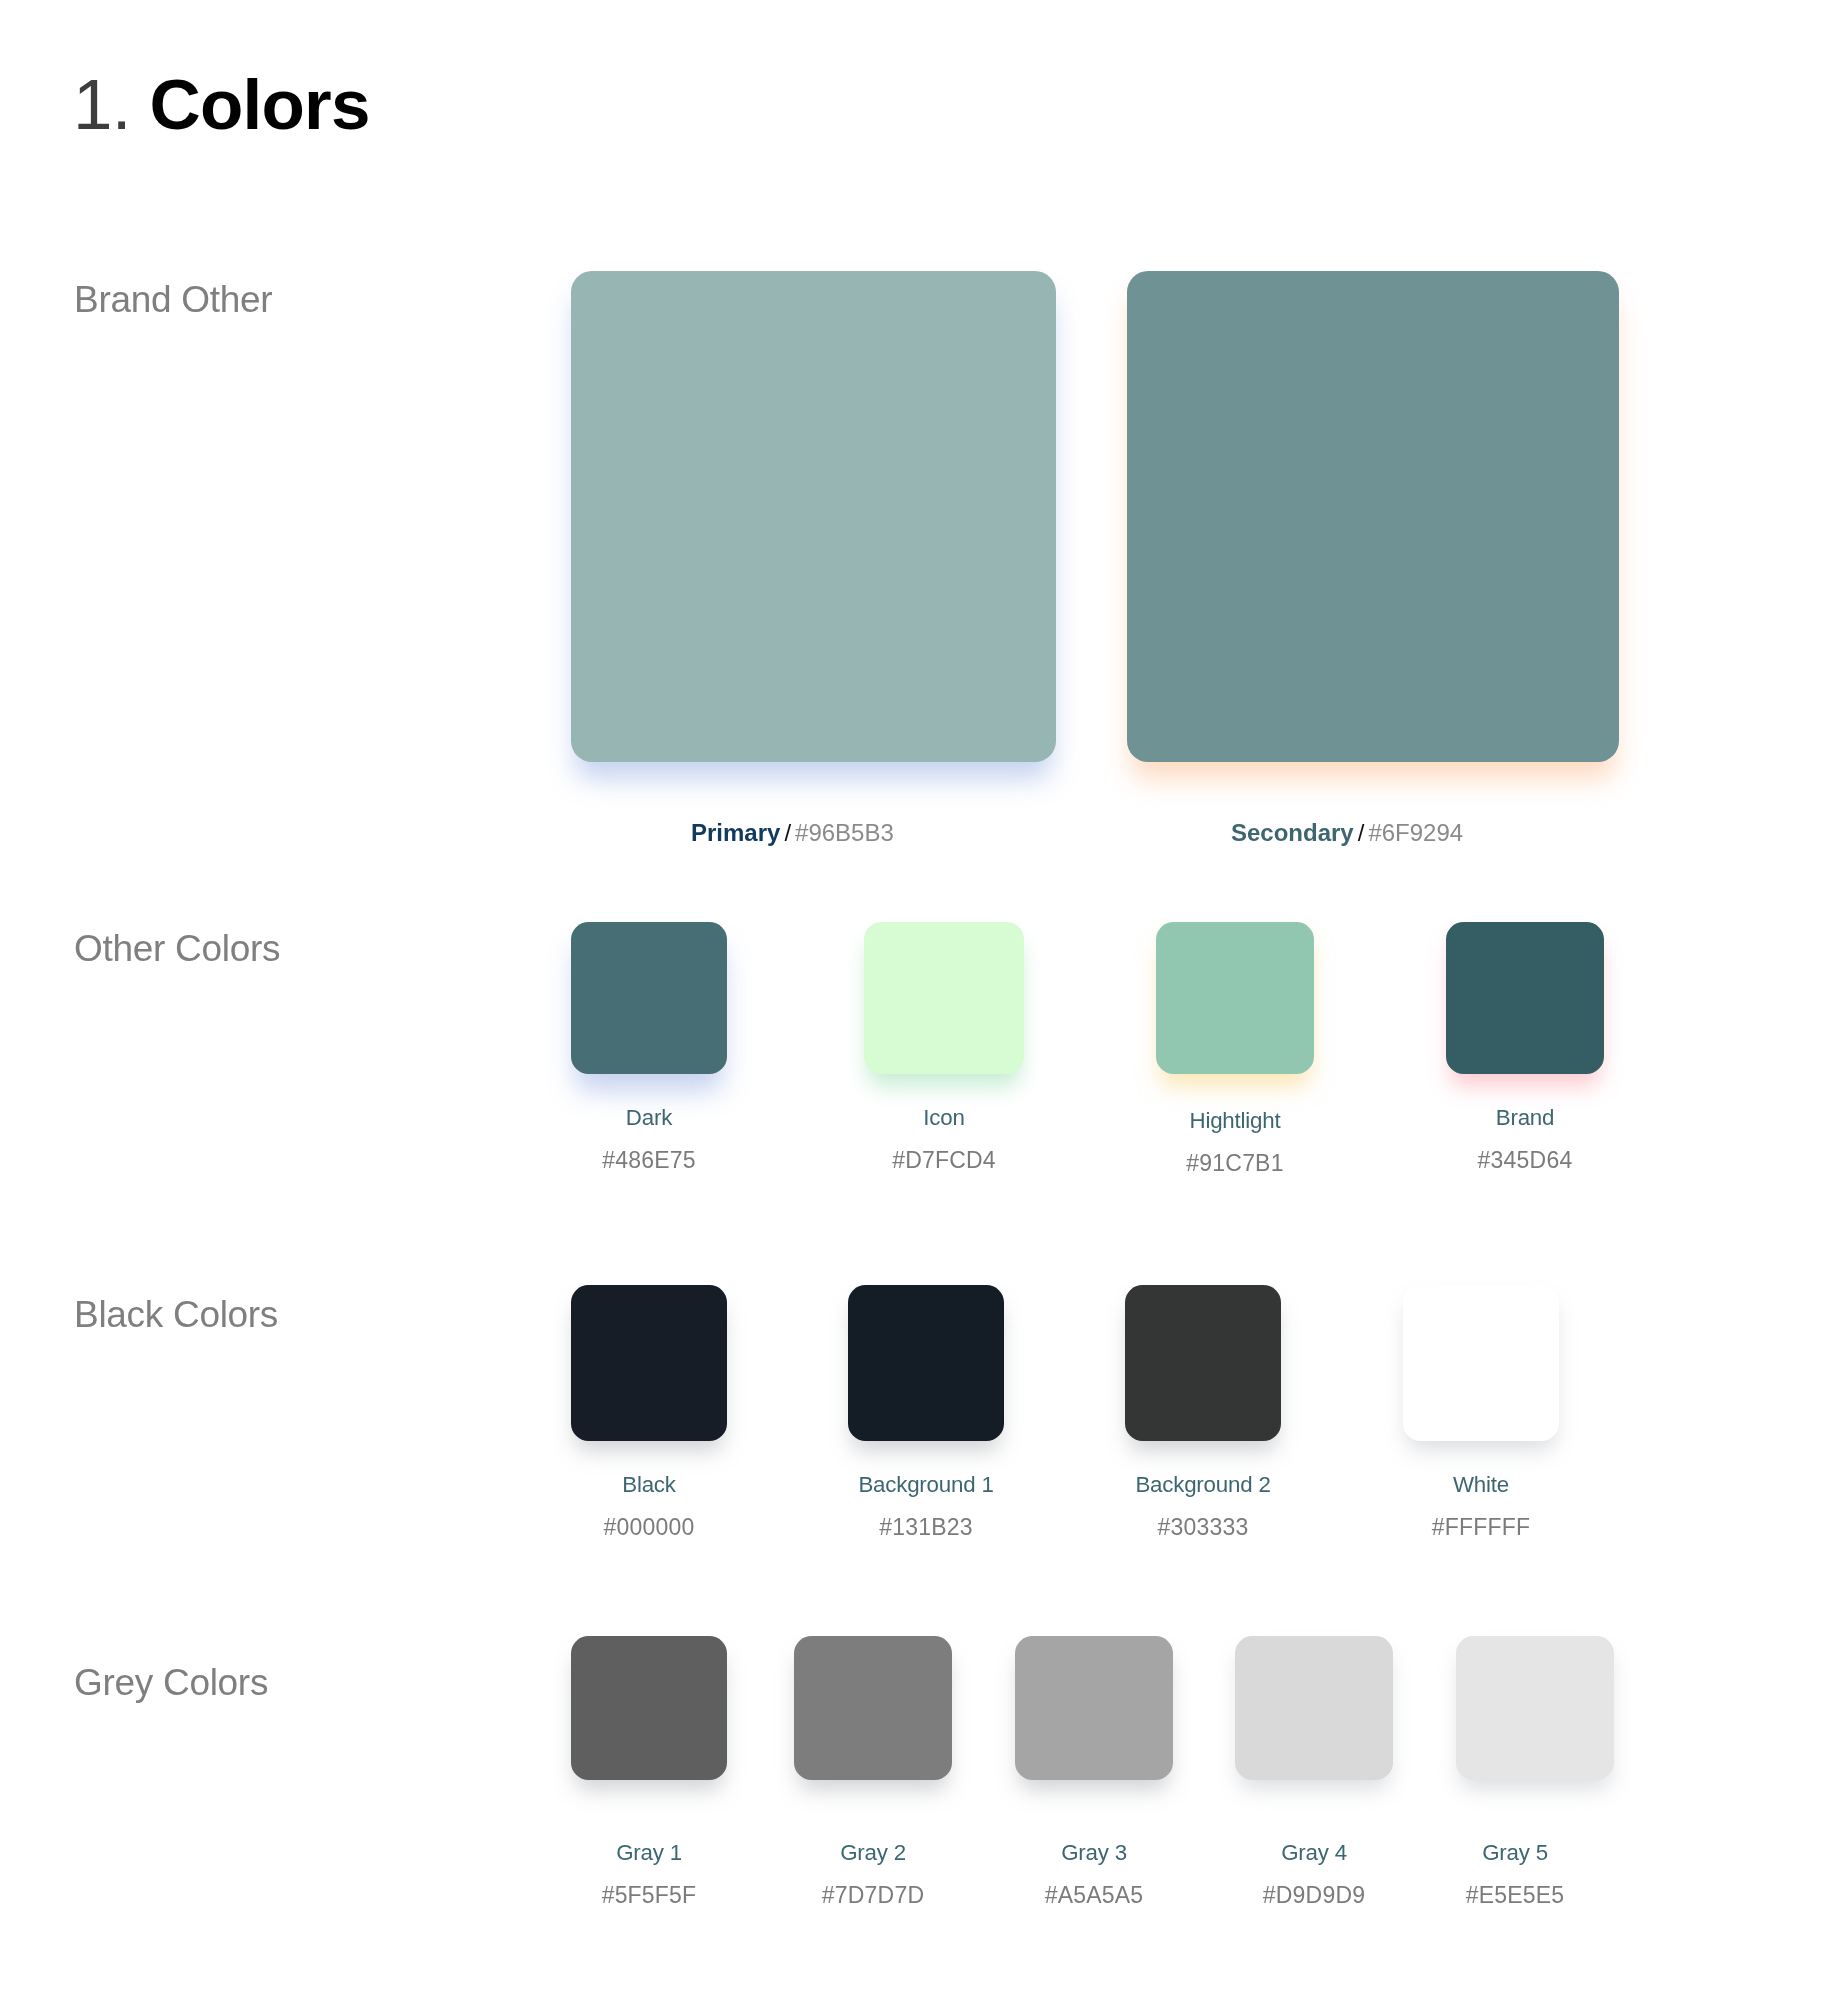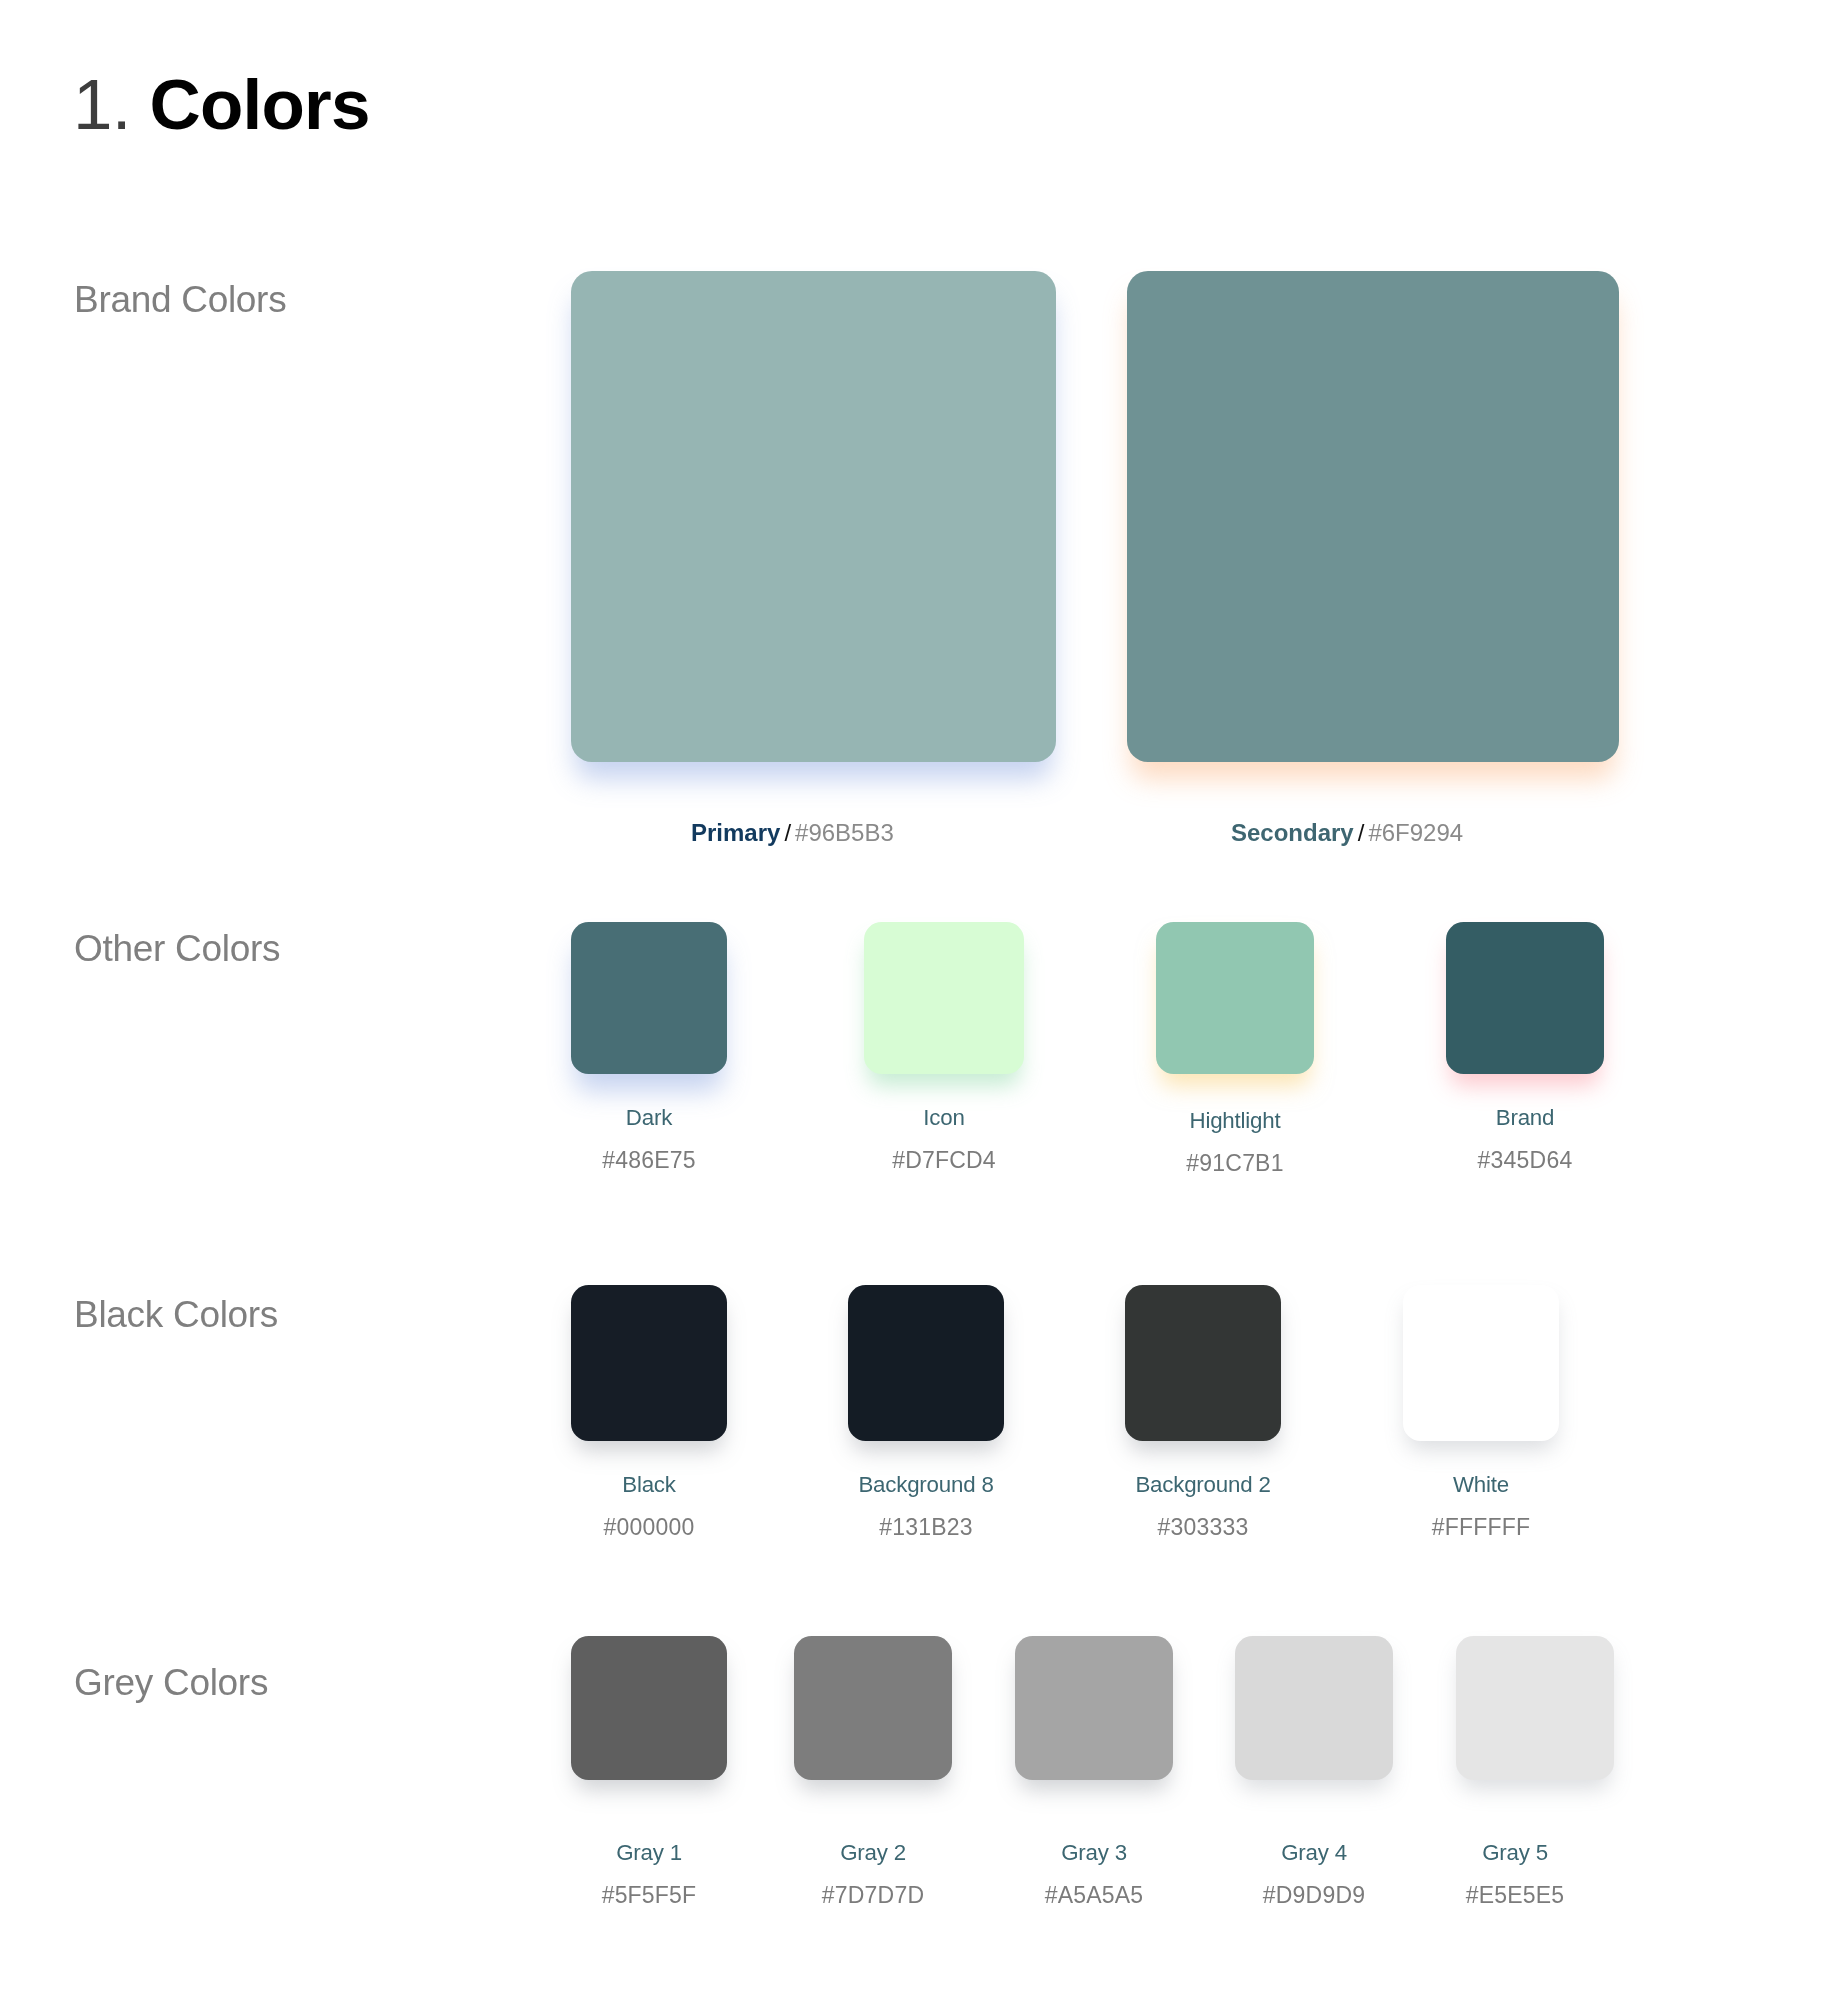--- a/index.html
+++ b/index.html
@@ -111,21 +111,21 @@
   }
 </style>
 </head>
 <body>
 
 <div class="page-title">
   <span class="num">1.</span>
   <span class="word">Colors</span>
 </div>
 
-<div class="section-label sl-brand">Brand Colors</div>
+<div class="section-label sl-brand">Brand Other</div>
 <div class="section-label sl-other">Other Colors</div>
 <div class="section-label sl-black">Black Colors</div>
 <div class="section-label sl-grey">Grey Colors</div>
 
 <div class="swatch big sh-blue" style="left:571px; top:271px; width:485px; height:491px; background:#96B5B3;"></div>
 <div class="brand-caption" style="left:691px; top:787px;">
   <span class="cname" style="color:#123A5E;">Primary</span><span class="slash">/</span><span class="chex">#96B5B3</span>
 </div>
 
 <div class="swatch big sh-peach" style="left:1127px; top:271px; width:492px; height:491px; background:#6F9294;"></div>
@@ -158,21 +158,21 @@
 </div>
 
 <div class="swatch sh-grey" style="left:571px;  top:1285px; width:156px; height:156px; background:#161D26;"></div>
 <div class="cap" style="left:571px; top:1472px; width:156px;">
   <span class="cname">Black</span>
   <span class="chex">#000000</span>
 </div>
 
 <div class="swatch sh-grey" style="left:848px; top:1285px; width:156px; height:156px; background:#141C25;"></div>
 <div class="cap" style="left:848px; top:1472px; width:156px;">
-  <span class="cname">Background 8</span>
+  <span class="cname">Background 1</span>
   <span class="chex">#131B23</span>
 </div>
 
 <div class="swatch sh-grey" style="left:1125px; top:1285px; width:156px; height:156px; background:#333635;"></div>
 <div class="cap" style="left:1125px; top:1472px; width:156px;">
   <span class="cname">Background 2</span>
   <span class="chex">#303333</span>
 </div>
 
 <div class="swatch sh-soft" style="left:1403px; top:1285px; width:156px; height:156px; background:#FFFFFF;"></div>

